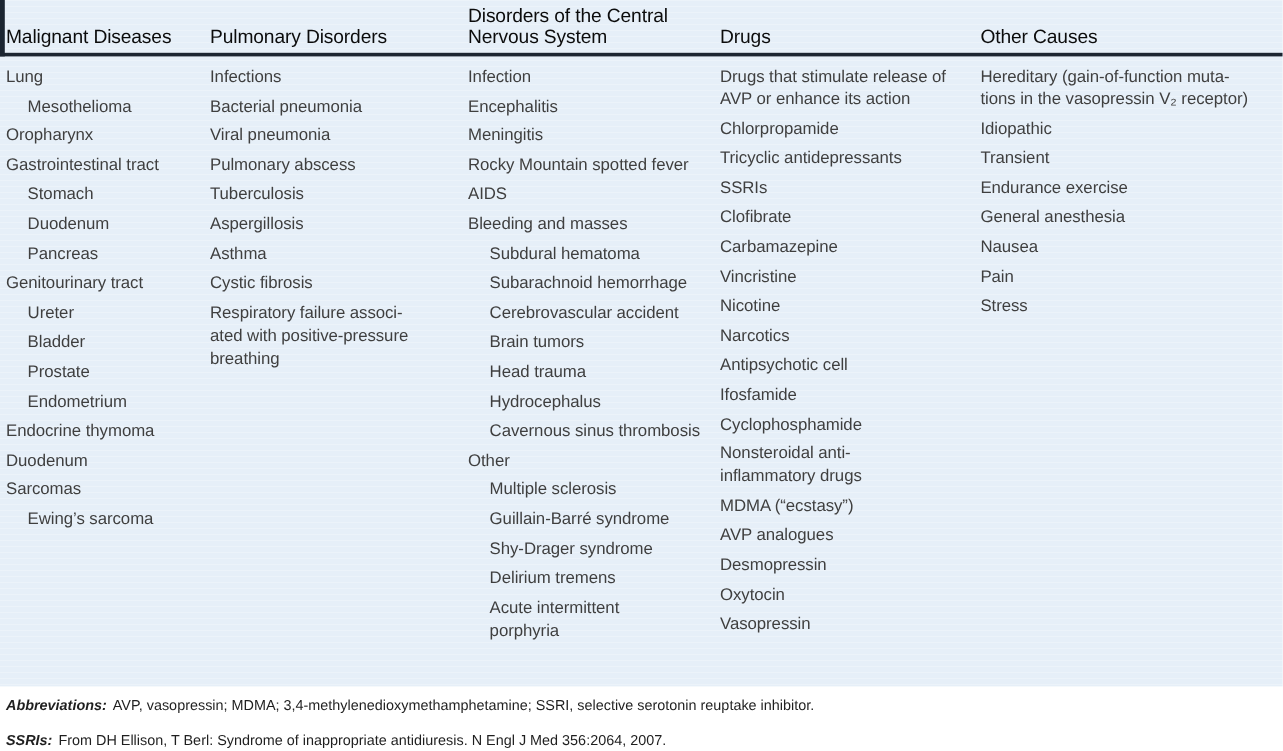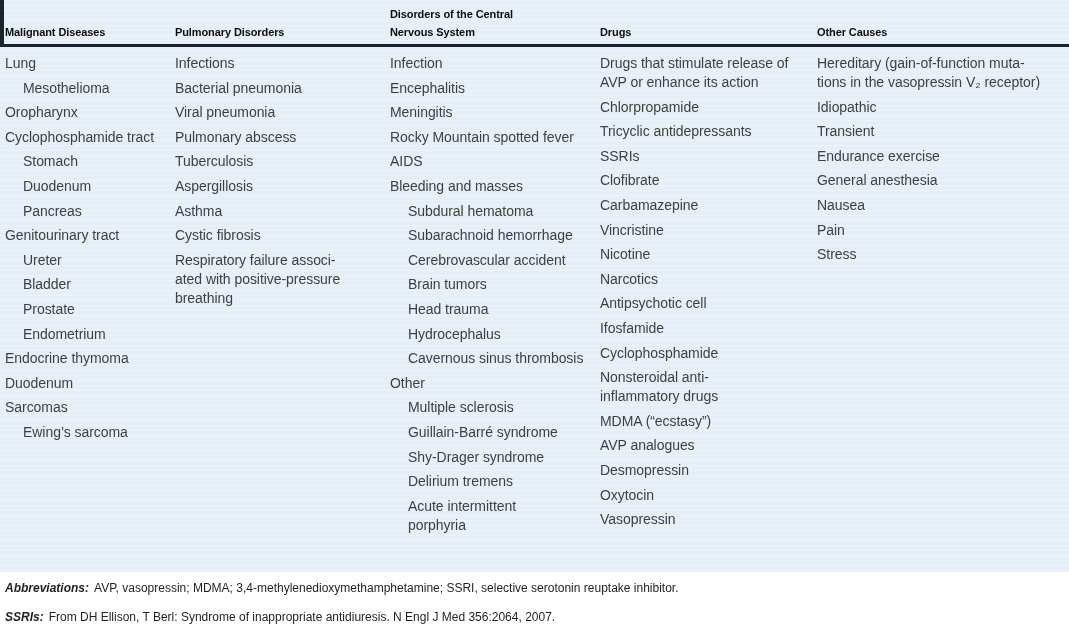--- a/index.html
+++ b/index.html
@@ -35,22 +35,22 @@
     grid-template-columns:170px 215px 210px 217px 1fr;
     padding-left:5px;padding-right:6px;
   }
   .header-grid{
     align-items:end;
     padding-top:4px;padding-bottom:3px;
     border-bottom:3px solid var(--accent-dark);
     min-height:47px;
   }
   .col-header{
-    font-weight:bold;
-    font-size:11px;line-height:18px;
+    font-weight:normal;
+    font-size:16px;line-height:18px;
     color:var(--header-text);
     white-space:pre-line;
     padding-right:8px;
     letter-spacing:-0.1px;
   }
   .body-grid{
     padding-top:7px;
     align-items:start;
   }
   .col-body{min-width:0;}
@@ -87,21 +87,21 @@
       <div class="col-header">Disorders of the Central
 Nervous System</div>
       <div class="col-header">Drugs</div>
       <div class="col-header">Other Causes</div>
     </div>
   <div class="body-grid">
       <div class="col-body">
         <div class="item indent-0">Lung</div>
         <div class="item indent-1">Mesothelioma</div>
         <div class="item indent-0">Oropharynx</div>
-        <div class="item indent-0">Cyclophosphamide tract</div>
+        <div class="item indent-0">Gastrointestinal tract</div>
         <div class="item indent-1">Stomach</div>
         <div class="item indent-1">Duodenum</div>
         <div class="item indent-1">Pancreas</div>
         <div class="item indent-0">Genitourinary tract</div>
         <div class="item indent-1">Ureter</div>
         <div class="item indent-1">Bladder</div>
         <div class="item indent-1">Prostate</div>
         <div class="item indent-1">Endometrium</div>
         <div class="item indent-0">Endocrine thymoma</div>
         <div class="item indent-0">Duodenum</div>

